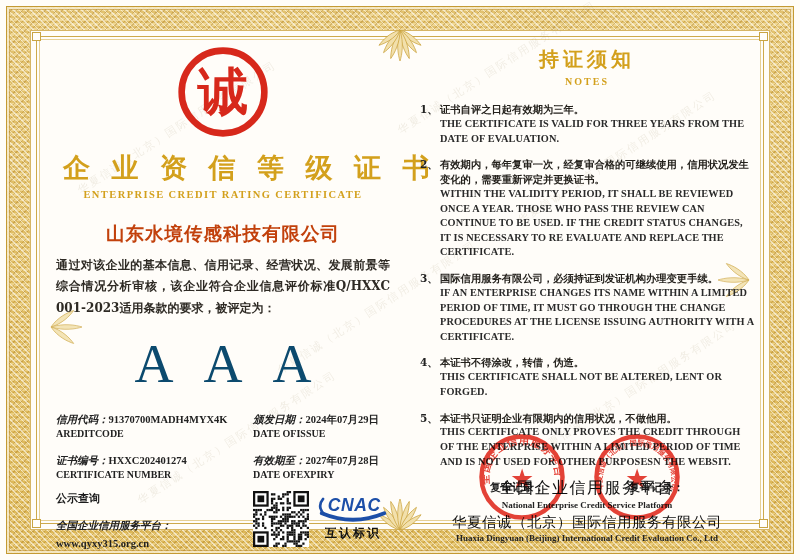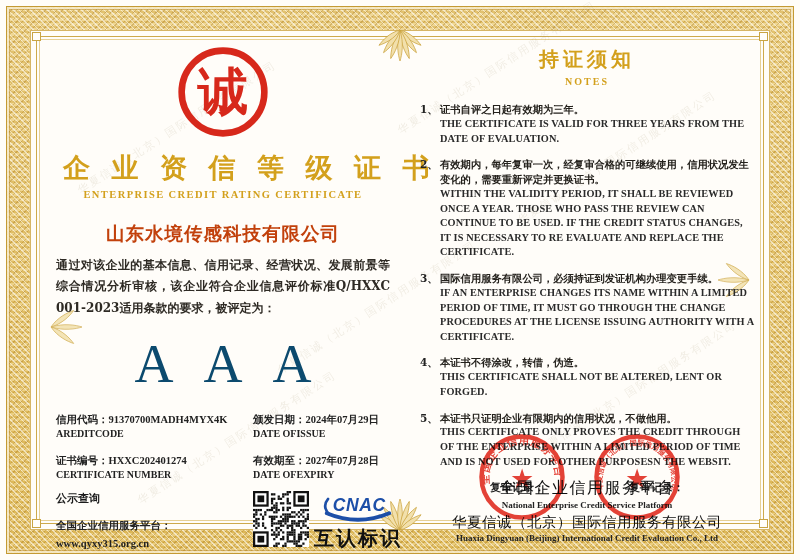--- a/index.html
+++ b/index.html
@@ -49,29 +49,29 @@
     font-weight:bold; color:#2e2a24; font-family:"DejaVu Serif", serif;
   }
   .rating {
     margin-top:14px; font-family:"Liberation Serif", serif; color:#0c4a6e;
     font-size:54px; letter-spacing:30px; text-indent:30px; line-height:1.15; font-weight:normal;
   }
   .details { margin-top:14px; display:flex; text-align:left; }
   .dcol-l { width:59%; padding-right:6px; }
   .dcol-r { width:41%; }
   .field { margin-bottom:11px; }
-  .flabel { font-weight:bold; font-size:10.5px; color:#222; font-family:"DejaVu Serif", serif; }
+  .flabel { font-weight:bold; font-size:10.5px; color:#222; font-family:"DejaVu Serif", serif;font-style:italic; }
   .fvalue { font-family:"Liberation Serif", serif; font-weight:bold; font-size:10.5px; color:#222; }
   .fsub   { font-family:"Liberation Serif", serif; font-weight:bold; font-size:10px; color:#222; margin-top:1px; }
   .query-title { font-weight:bold; font-size:11px; margin:10px 0 9px; font-family:Liberation Serif, serif; }
   .qr-row { display:flex; align-items:flex-start; margin-top:2px; }
   .qr-box { width:56px; height:56px; flex:0 0 auto; }
   .cnac-col { margin-left:5px; display:flex; flex-direction:column; align-items:center; }
   .cnac-logo { width:78px; height:34px; }
-  .mutual { font-size:20px; font-weight:bold; color:#111; letter-spacing:2px; font-family:"DejaVu Serif", serif; white-space:nowrap; }
+  .mutual { font-size:12px; font-weight:bold; color:#111; letter-spacing:2px; font-family:"DejaVu Serif", serif; white-space:nowrap; }
   
   .right-page { position:absolute; left:420px; top:46px; width:334px; }
   .notes-title { text-align:center; font-size:20px; font-weight:bold; color:#d3a01c; letter-spacing:4px; }
   .notes-sub { text-align:center; font-family:"Liberation Serif", serif; font-weight:bold; font-size:10px; letter-spacing:2px; color:#d3a01c; margin:3px 0 15px; }
   .note-item { display:flex; margin-bottom:11px; }
   .note-num { width:20px; flex:0 0 auto; font-weight:bold; font-size:10.5px; color:#222; font-family:"DejaVu Serif", serif; line-height:1.45; }
   .note-body { flex:1; }
   .note-zh { font-weight:bold; font-size:10.3px; color:#24211c; line-height:1.45; font-family:"DejaVu Serif", serif; }
   .note-en { font-family:"Liberation Serif", serif; font-weight:bold; font-size:10.3px; color:#2a2a2a; line-height:1.42; letter-spacing:.1px; }
   .review-row { display:flex; justify-content:center; gap:84px; margin-top:10px; }

